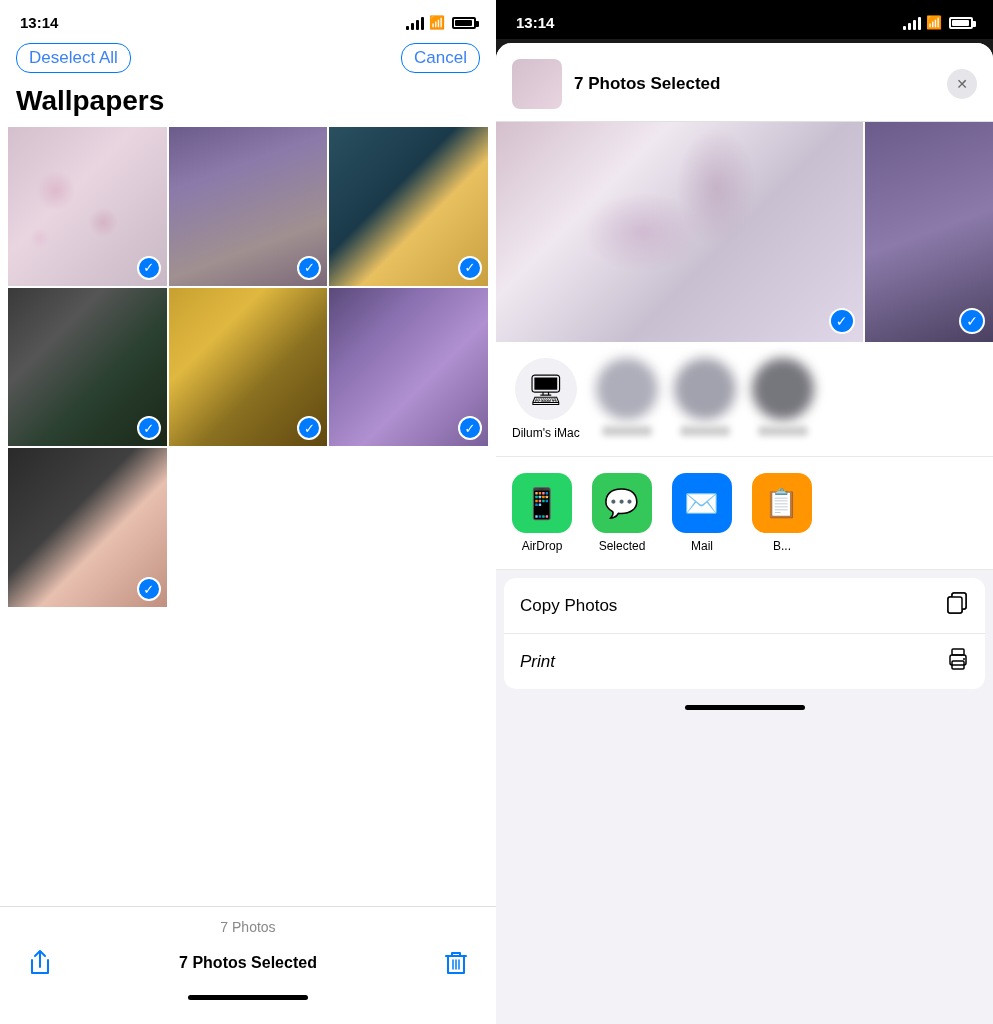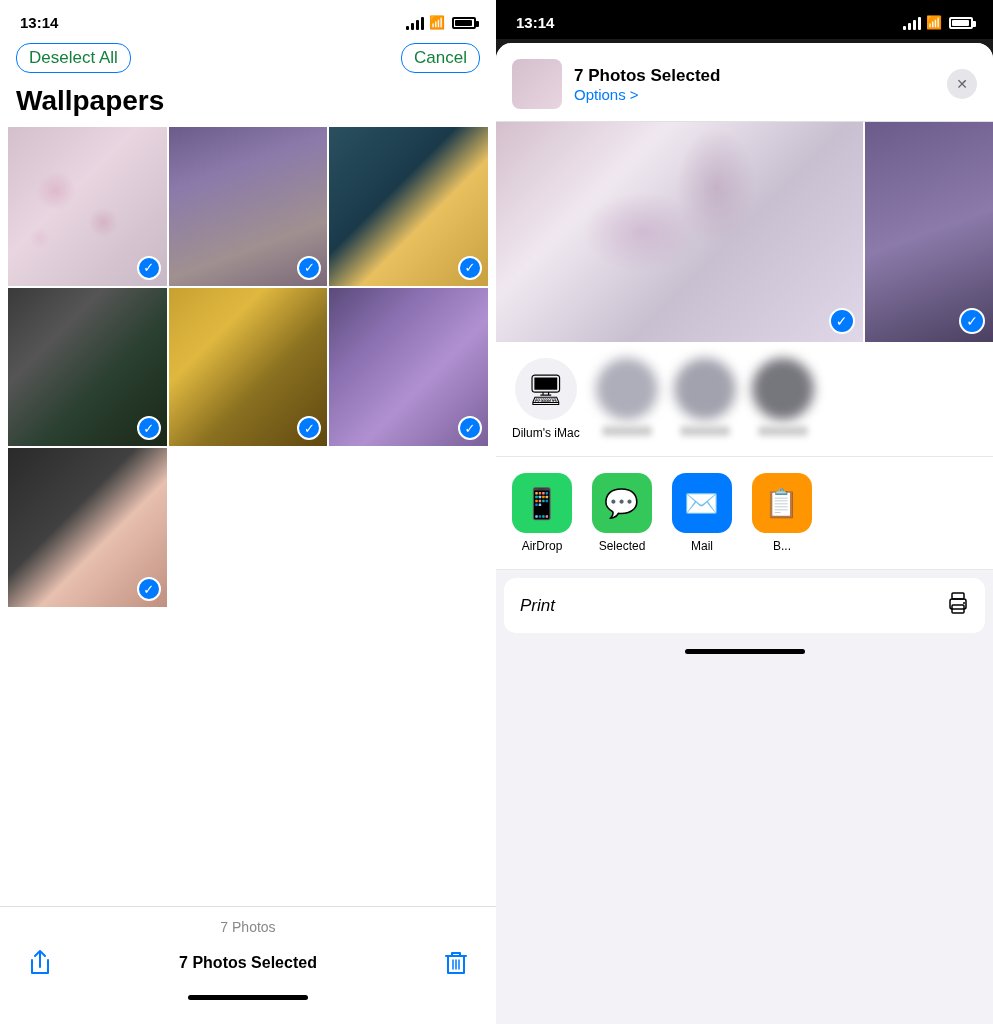--- a/index.html
+++ b/index.html
@@ -38,21 +38,21 @@
     }
 
     .top-bar {
       display: flex;
       justify-content: space-between;
       align-items: center;
       padding: 4px 16px 8px;
     }
 
     .btn-text {
-      color: #15803d;
+      color: #3b82f6;
       font-size: 17px;
       background: none;
       border: 1px solid #007AFF;
       border-radius: 14px;
       padding: 4px 12px;
       cursor: pointer;
     }
 
     .page-title {
       font-size: 28px;
@@ -574,21 +574,20 @@
       </div>
     </div>
   </div>
 
   <div class="share-sheet">
 
     <div class="share-header">
       <div class="share-thumb"></div>
       <div class="share-info">
         <div class="share-title">7 Photos Selected</div>
-        <div class="share-options">Options &gt;</div>
       </div>
       <button class="close-btn">
         <span>✕</span>
       </button>
     </div>
 
     <div class="preview-strip">
       <div class="preview-photo-1">
         <div class="preview-check">✓</div>
       </div>
@@ -639,20 +638,31 @@
       </div>
       <div class="app-item">
         <div class="app-icon" style="background:#FF9500;">
           <span style="color:#fff; font-size:28px;">📋</span>
         </div>
         <span class="app-label">B...</span>
       </div>
     </div>
 
     <div class="action-list">
+      <div class="action-item">
+        <span class="action-label">Copy Photos</span>
+        <span class="action-icon">
+          <svg width="22" height="22" viewBox="0 0 22 22" fill="none">
+            <rect x="1" y="5" width="14" height="16" rx="2" stroke="#000" stroke-width="1.5" fill="none"></rect>
+            <rect x="5" y="1" width="14" height="16" rx="2" stroke="#000" stroke-width="1.5" fill="none" fill-opacity="0"></rect>
+            <rect x="5" y="1" width="14" height="16" rx="2" stroke="#000" stroke-width="1.5" fill="#fff"></rect>
+            <rect x="1" y="5" width="14" height="16" rx="2" stroke="#000" stroke-width="1.5" fill="#fff"></rect>
+          </svg>
+        </span>
+      </div>
       <div class="action-item">
         <span class="action-label">Print</span>
         <span class="action-icon">
           <svg width="22" height="22" viewBox="0 0 22 22" fill="none">
             <rect x="3" y="7" width="16" height="10" rx="2" stroke="#000" stroke-width="1.5" fill="none"></rect>
             <rect x="5" y="13" width="12" height="8" rx="1" stroke="#000" stroke-width="1.5" fill="none"></rect>
             <rect x="5" y="1" width="12" height="6" rx="1" stroke="#000" stroke-width="1.5" fill="none"></rect>
             <circle cx="17" cy="11" r="1" fill="#000"></circle>
           </svg>
         </span>

